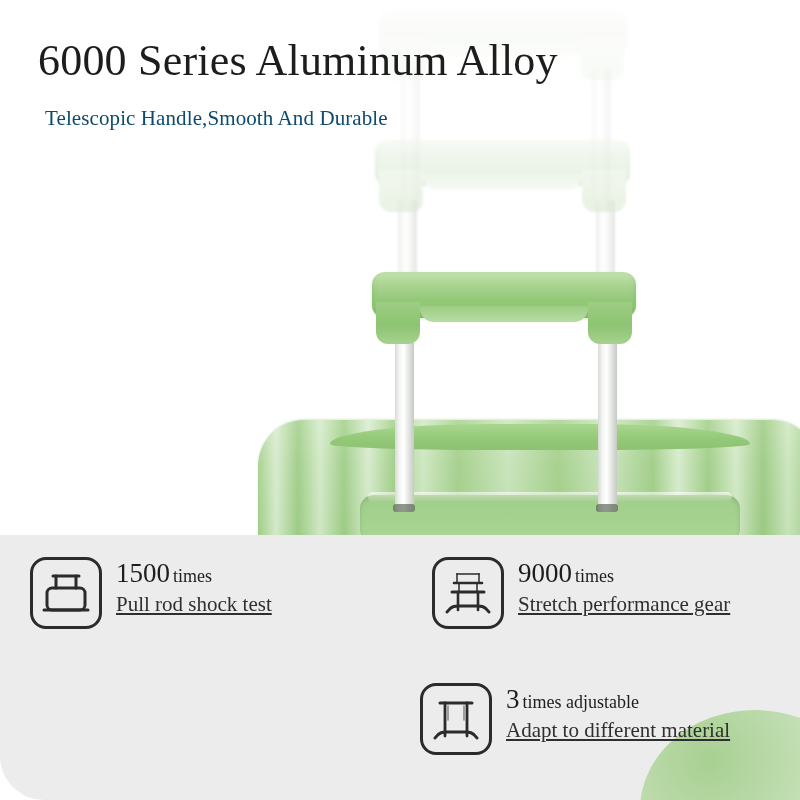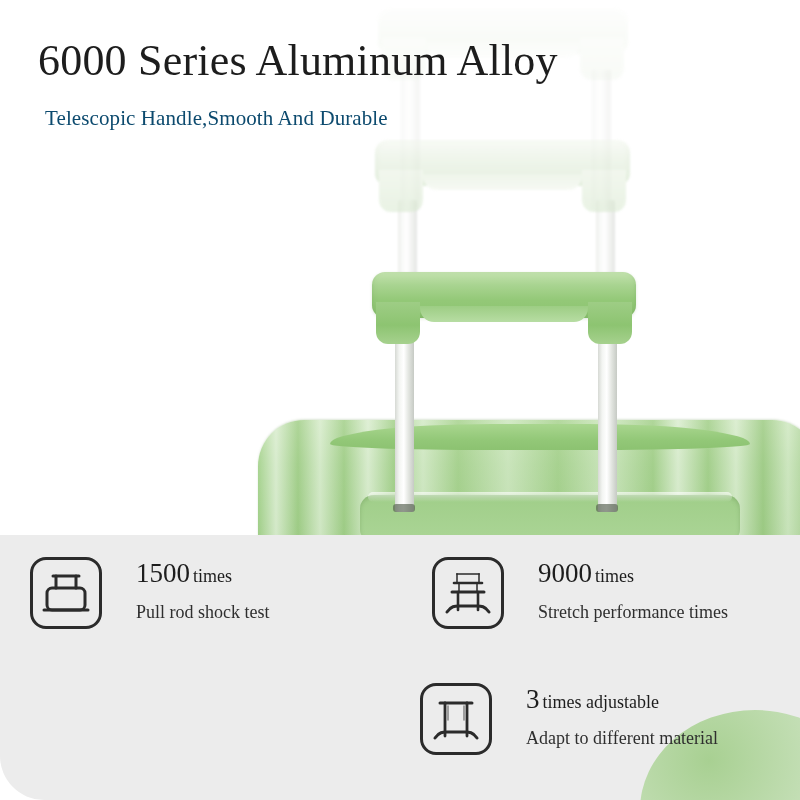--- a/index.html
+++ b/index.html
@@ -230,21 +230,21 @@
   .grid {
     position: absolute;
     left: 0; top: 0;
     width: 800px;
     height: 265px;
   }
   .feature {
     position: absolute;
     display: flex;
     align-items: flex-start;
-    gap: 34px;
+    gap: 14px;
   }
   .feature.f0 { left: 30px;  top: 22px;  }
   .feature.f1 { left: 420px; top: 22px; padding-left: 12px;  }
   .feature.f2 { left: 30px;  top: 148px; }
   .feature.f3 { left: 420px; top: 148px; }
 
   .icon-box {
     flex: 0 0 auto;
     width: 72px;
     height: 72px;
@@ -260,25 +260,26 @@
     font-size: 27px;
     color: #1d1d1d;
     line-height: 1.1;
     white-space: nowrap;
   }
   .feat-headline .unit {
     font-size: 18px;
     margin-left: 3px;
   }
   .feat-desc {
-    font-size: 18px;
+    font-size: 21px;
     color: #2f2f2f;
     line-height: 1.3;
-    margin-top: 12px;
+    margin-top: 2px;
     max-width: 260px;
+    text-decoration: underline;
   }
 </style>
 </head>
 <body>
 
 <div class="page">
 
   <div class="photo">
 
     <div class="case-body"></div>
@@ -357,21 +358,21 @@
             <path d="M17 32 H49"></path>
             <path d="M23 32 V50" stroke-width="2.6"></path>
             <path d="M43 32 V50" stroke-width="2.6"></path>
             <path d="M12 52 C16 46 20 46 24 46 H42 C46 46 50 46 54 52"></path>
           </svg>
         </div>
         <div class="feat-text">
           <div class="feat-headline">
             <span>9000</span><span class="unit">times</span>
           </div>
-          <div class="feat-desc">Stretch performance times</div>
+          <div class="feat-desc">Stretch performance gear</div>
         </div>
       </div>
 
 
       <div class="feature f3">
         <div class="icon-box">
           <svg width="66" height="66" viewBox="0 0 66 66" fill="none" stroke="#2b2b2b" stroke-width="3" stroke-linecap="round" stroke-linejoin="round">
             <path d="M17 17 H49"></path>
             <path d="M22 17 V50" stroke-width="2.8"></path>
             <path d="M44 17 V50" stroke-width="2.8"></path>

